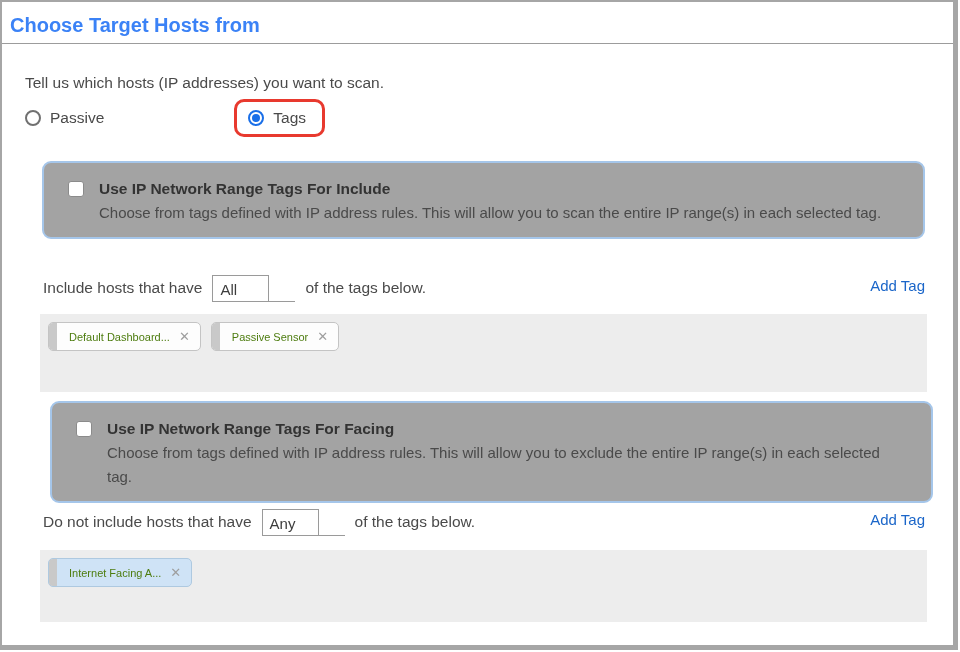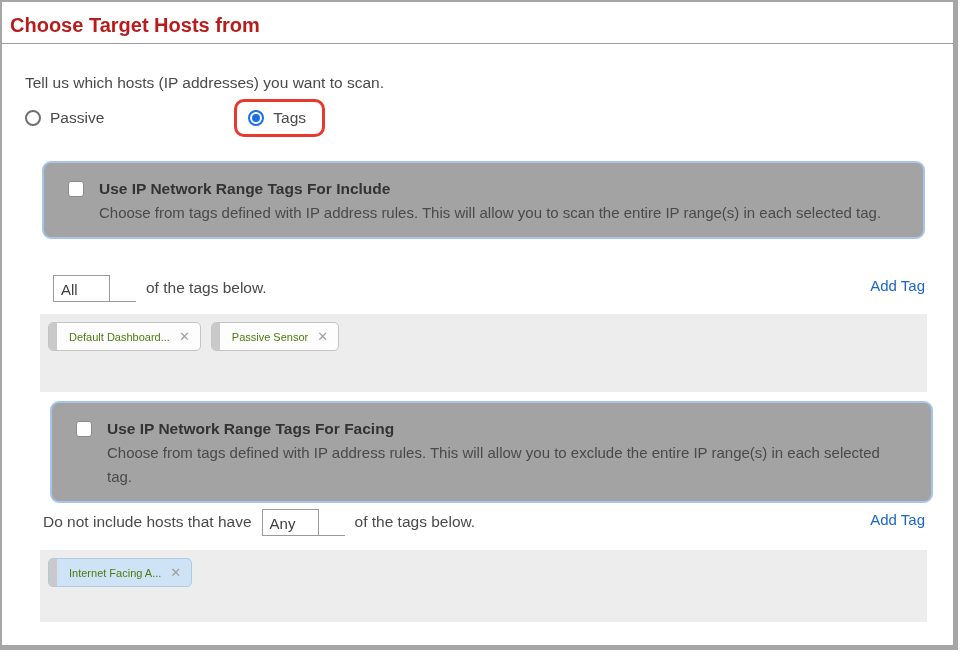--- a/index.html
+++ b/index.html
@@ -8,21 +8,21 @@
     width:960px; height:652px; background:#fff; position:relative;
     font-family:"Liberation Sans", sans-serif; color:#4a4a4a;
   }
   .frame {
     position:absolute; top:0; left:0; width:958px; height:650px;
     border-style:solid; border-color:#a6a6a6;
     border-width:2px 5px 5px 2px; background:#fff; overflow:hidden;
   }
   .page-title {
     margin:12px 0 0 8px; font-size:20px; line-height:22px;
-    font-weight:bold; color:#b91c1c;
+    font-weight:bold; color:#3b82f6;
   }
   .title-rule { border:none; border-top:1px solid #9c9c9c; margin:7px 0 0 0; }
   .intro { margin:30px 0 0 23px; font-size:15.5px; line-height:18px; color:#4a4a4a; }
 
   .radio-row { margin:4px 0 0 23px; height:44px; display:flex; align-items:center; }
   .radio-group { display:inline-flex; align-items:center; gap:9px; font-size:15.5px; color:#4a4a4a; }
   .radio {
     width:16px; height:16px; border:2px solid #707070; border-radius:50%;
     background:#fff; flex:0 0 auto;
   }
@@ -111,20 +111,21 @@
 
   <div class="info-box include">
     <span class="checkbox"></span>
     <div>
       <div class="info-title">Use IP Network Range Tags For Include</div>
       <div class="info-desc">Choose from tags defined with IP address rules. This will allow you to scan the entire IP range(s) in each selected tag.</div>
     </div>
   </div>
 
   <div class="tag-row include">
+    <span>Include hosts that have</span>
     <span class="op-wrap">
       <div class="op-box">All</div>
     </span>
     <span>of the tags below.</span>
     <a class="add-tag">Add Tag</a>
   </div>
 
   <div class="tag-panel include">
     <span class="chip">
       <span class="chip-grip"></span>

